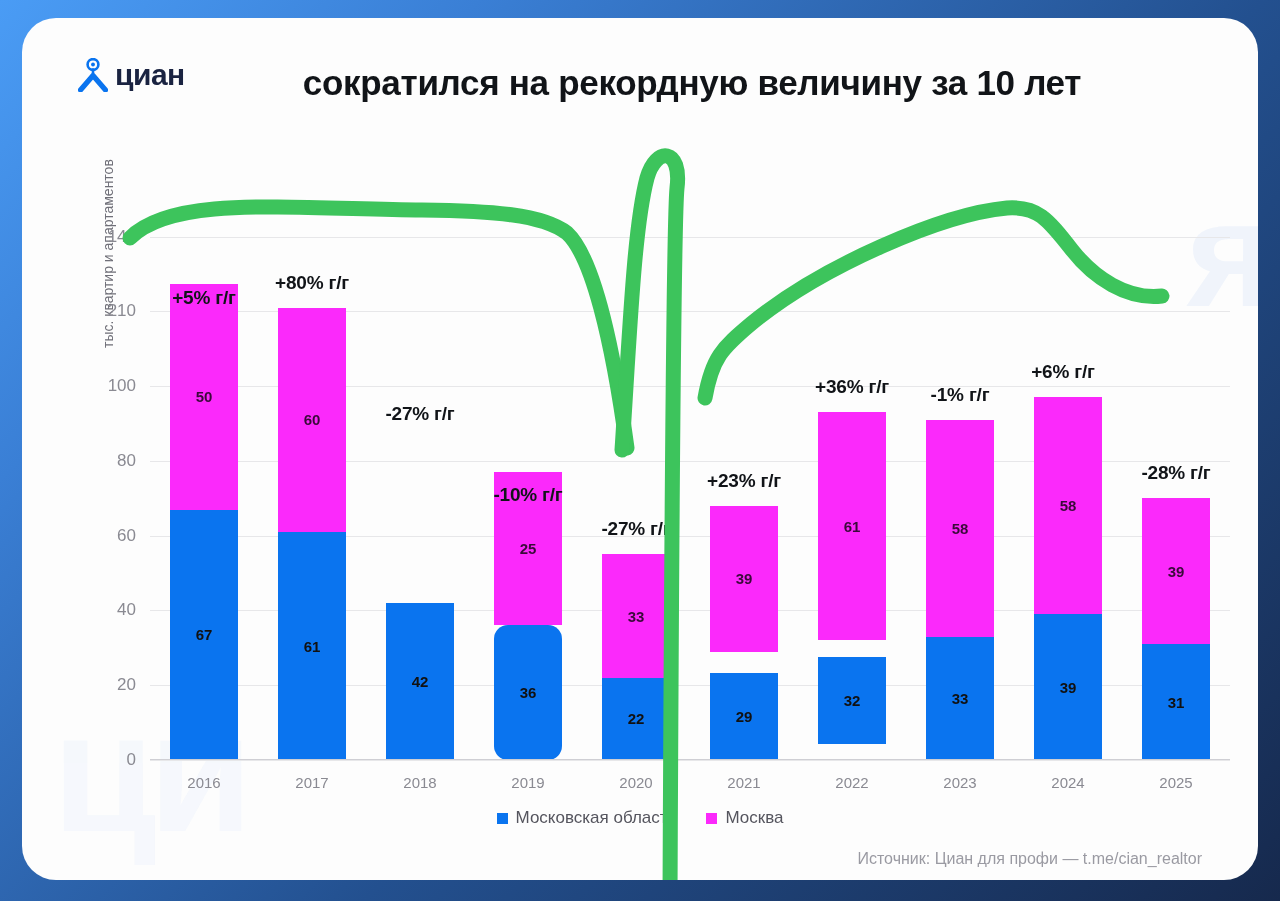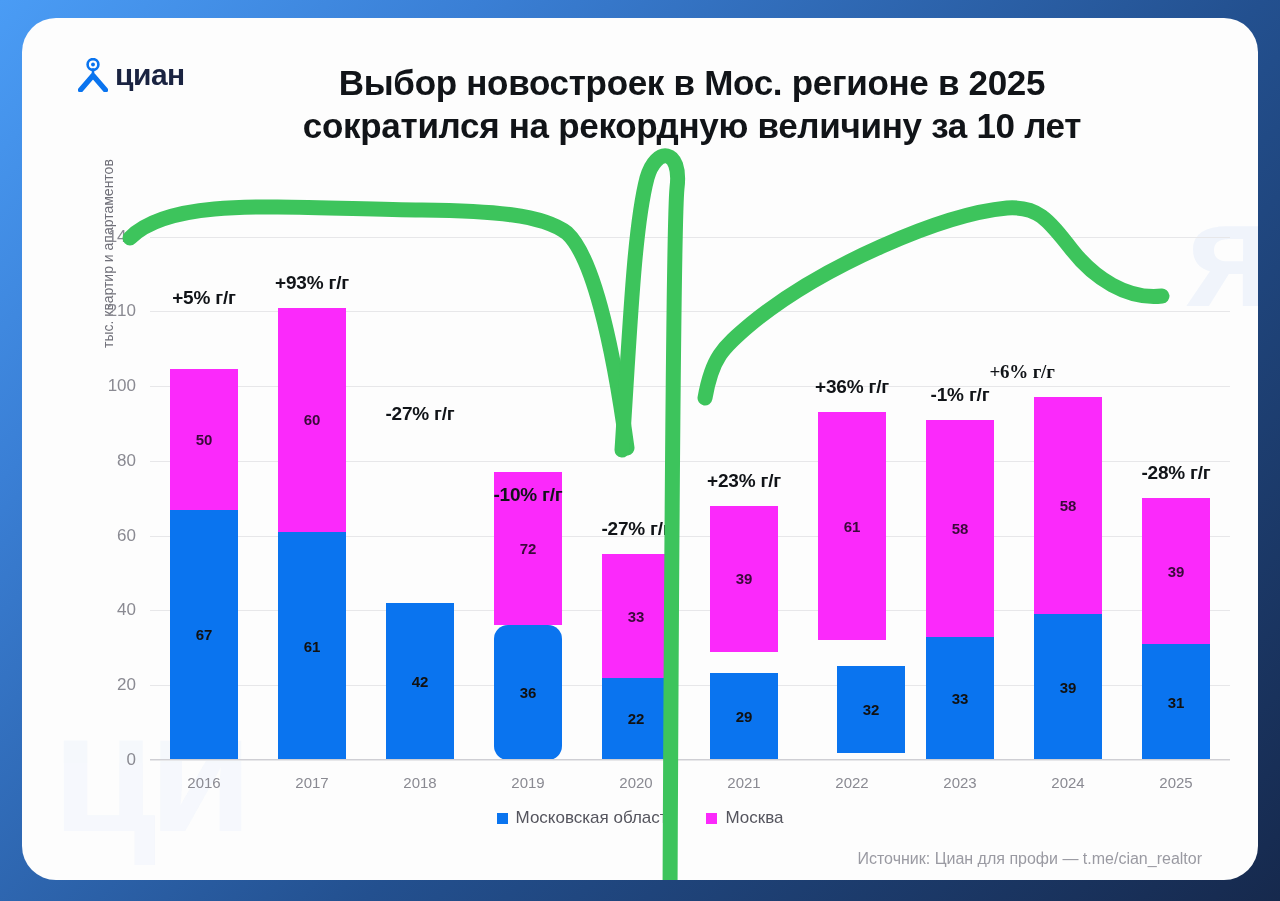--- a/index.html
+++ b/index.html
@@ -70,21 +70,20 @@
           <circle cx="15" cy="6.5" r="5.4" fill="none" stroke="#0a74ef" stroke-width="2.6"></circle>
           <circle cx="15" cy="6.5" r="1.9" fill="#0a74ef"></circle>
           <path d="M15 11.5 L15 19" stroke="#0a74ef" stroke-width="2.6" stroke-linecap="round"></path>
           <path d="M2.5 32 L15 17.5 L27.5 32" fill="none" stroke="#0a74ef" stroke-width="5.2" stroke-linecap="round" stroke-linejoin="round"></path>
         </svg>
       </span>
       <span class="word">циан</span>
     </div>
 
     <div id="title">
-      <div>Выбор новостроек в Мос. регионе в 2025</div>
       <div>сократился на рекордную величину за 10 лет</div>
     </div>
 
     <div id="ylabel">тыс. квартир и апартаментов</div>
 
     <div id="plot">
       <div id="gridlines">
           <div class="gridline" style="top: 542px;"></div>
           <div class="ytick" style="top: 542px;">0</div>
           <div class="gridline" style="top: 467.241px;"></div>
@@ -100,49 +99,49 @@
           <div class="gridline" style="top: 93.4483px;"></div>
           <div class="ytick" style="top: 93.4483px;">210</div>
           <div class="gridline" style="top: 18.6897px;"></div>
           <div class="ytick" style="top: 18.6897px;">140</div>
         </div>
       <div id="bars">
           <div class="bar" style="left: 20px; height: 437.338px;">
             <div class="seg mo" style="bottom: 0px; height: 250.441px;">
               <span>67</span>
             </div>
-            <div class="seg msk" style="bottom: 250.441px; height: 141px;">
+            <div class="seg msk" style="bottom: 250.441px; height: 226px;">
               <span>50</span>
             </div>
             <div class="xtick">2016</div>
           </div>
           <div class="growth" style="left: -21px; top: 68.6621px;">+5% г/г</div>
           <div class="bar" style="left: 128px; height: 452.29px;">
             <div class="seg mo" style="bottom: 0px; height: 228.014px;">
               <span>61</span>
             </div>
             <div class="seg msk" style="bottom: 228.014px; height: 224.276px;">
               <span>60</span>
             </div>
             <div class="xtick">2017</div>
           </div>
-          <div class="growth" style="left: 87px; top: 53.7103px;">+93% г/г</div>
+          <div class="growth" style="left: 87px; top: 53.7103px;">+80% г/г</div>
           <div class="bar" style="left: 236px; height: 321.462px;">
             <div class="seg mo" style="bottom: 0px; height: 156.993px;">
               <span>42</span>
             </div>
             <div class="xtick">2018</div>
           </div>
           <div class="growth" style="left: 195px; top: 184.538px;">-27% г/г</div>
           <div class="bar" style="left: 344px; height: 287.821px;">
             <div class="seg mo" style="bottom: 0px; height: 134.566px; border-radius: 14px;">
               <span>36</span>
             </div>
             <div class="seg msk" style="bottom: 134.566px; height: 153.255px;">
-              <span>72</span>
+              <span>25</span>
             </div>
             <div class="xtick">2019</div>
           </div>
           <div class="growth" style="left: 303px; top: 218.179px; margin-top: 48px;">-10% г/г</div>
           <div class="bar" style="left: 452px; height: 205.586px;">
             <div class="seg mo" style="bottom: 0px; height: 82.2345px;">
               <span>22</span>
             </div>
             <div class="seg msk" style="bottom: 82.2345px; height: 123.352px;">
               <span>33</span>
@@ -154,21 +153,21 @@
             <div class="seg mo" style="bottom: 0px; height: 87px;">
               <span>29</span>
             </div>
             <div class="seg msk" style="bottom: 108.4px; height: 145.779px;">
               <span>39</span>
             </div>
             <div class="xtick">2021</div>
           </div>
           <div class="growth" style="left: 519px; top: 251.821px;">+23% г/г</div>
           <div class="bar" style="left: 668px; height: 347.628px;">
-            <div class="seg mo" style="bottom: 7px; height: 87px; margin-left: 19px;">
+            <div class="seg mo" style="bottom: 16px; height: 87px;">
               <span>32</span>
             </div>
             <div class="seg msk" style="bottom: 119.614px; height: 228.014px;">
               <span>61</span>
             </div>
             <div class="xtick">2022</div>
           </div>
           <div class="growth" style="left: 627px; top: 158.372px;">+36% г/г</div>
           <div class="bar" style="left: 776px; height: 340.152px;">
             <div class="seg mo" style="bottom: 0px; height: 123.352px;">
@@ -182,21 +181,21 @@
           <div class="growth" style="left: 735px; top: 165.848px;">-1% г/г</div>
           <div class="bar" style="left: 884px; height: 362.579px;">
             <div class="seg mo" style="bottom: 0px; height: 145.779px;">
               <span>39</span>
             </div>
             <div class="seg msk" style="bottom: 145.779px; height: 216.8px;">
               <span>58</span>
             </div>
             <div class="xtick">2024</div>
           </div>
-          <div class="growth" style="left: 797px; top: 143.421px; font-family: Liberation Serif, serif;">+6% г/г</div>
+          <div class="growth" style="left: 838px; top: 143.421px;">+6% г/г</div>
           <div class="bar" style="left: 992px; height: 261.655px;">
             <div class="seg mo" style="bottom: 0px; height: 115.876px;">
               <span>31</span>
             </div>
             <div class="seg msk" style="bottom: 115.876px; height: 145.779px;">
               <span>39</span>
             </div>
             <div class="xtick">2025</div>
           </div>
           <div class="growth" style="left: 951px; top: 244.345px;">-28% г/г</div>

